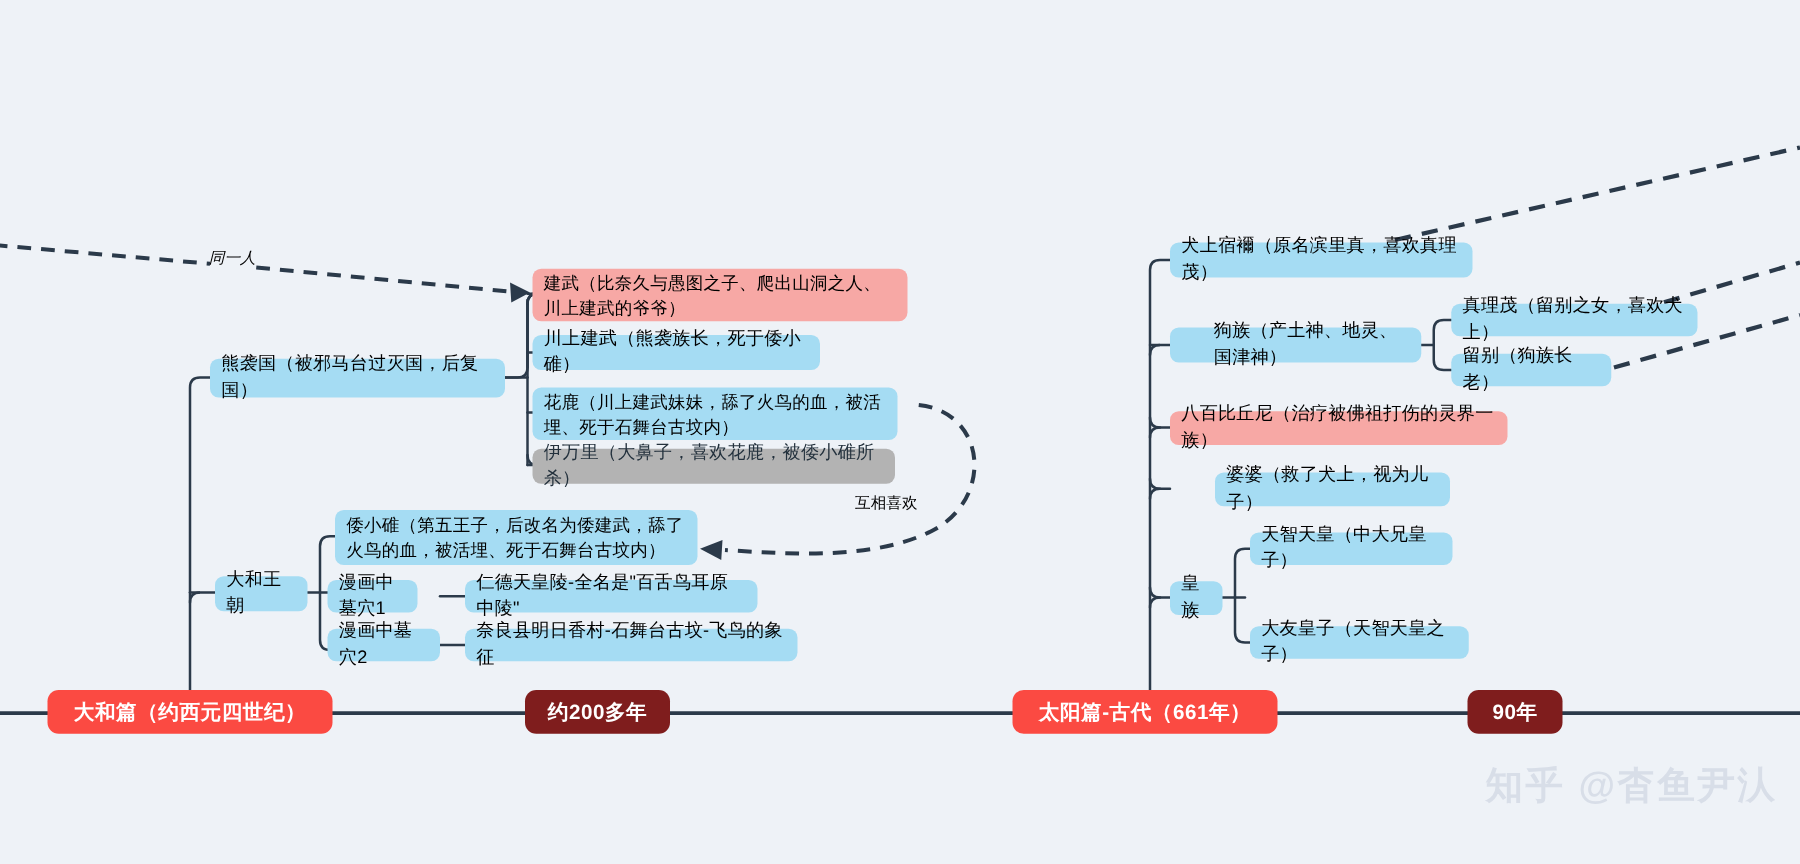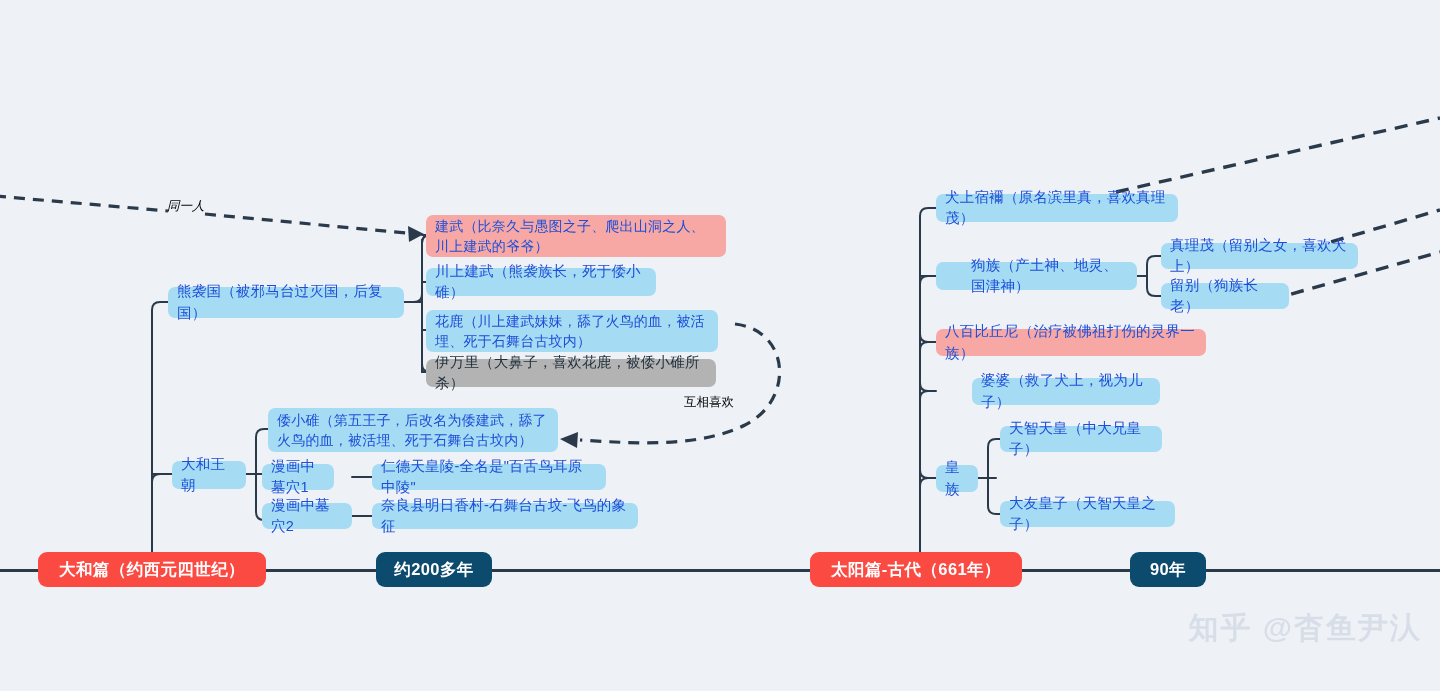--- a/index.html
+++ b/index.html
@@ -15,21 +15,21 @@
   #wires{position:absolute;left:0;top:0;width:1440px;height:691px;pointer-events:none;}
 
   
   .node{
     position:absolute;
     box-sizing:border-box;
     border-radius:7px;
     padding:5px 9px;
     font-size:14.5px;
     line-height:1.45;
-    color:#1d4ed8;
+    color:#000000;
     letter-spacing:.2px;
     white-space:pre-line;
     display:flex;align-items:center;
   }
   .node.blue{background:#a5dcf3;}
   .node.red{background:#f7a8a5;}
   .node.gray{background:#b3b3b3;color:#23313d;}
 
   
   #timeline-rail{
@@ -41,21 +41,21 @@
     box-sizing:border-box;
     display:flex;align-items:center;justify-content:center;
     border-radius:9px;
     color:#ffffff;
     font-size:16.5px;
     font-weight:bold;
     letter-spacing:.4px;
     white-space:nowrap;
   }
   .tl-chip.era{background:#fb4a42;}
-  .tl-chip.gap{background:#0c4a6e;}
+  .tl-chip.gap{background:#7f1d1d;margin-left:44px;}
 
   
   .rel-label{
     position:absolute;
     font-size:12.5px;
     color:#000000;
     white-space:nowrap;
     font-style:italic;
   }
   .rel-label.upright{font-style:normal;}

